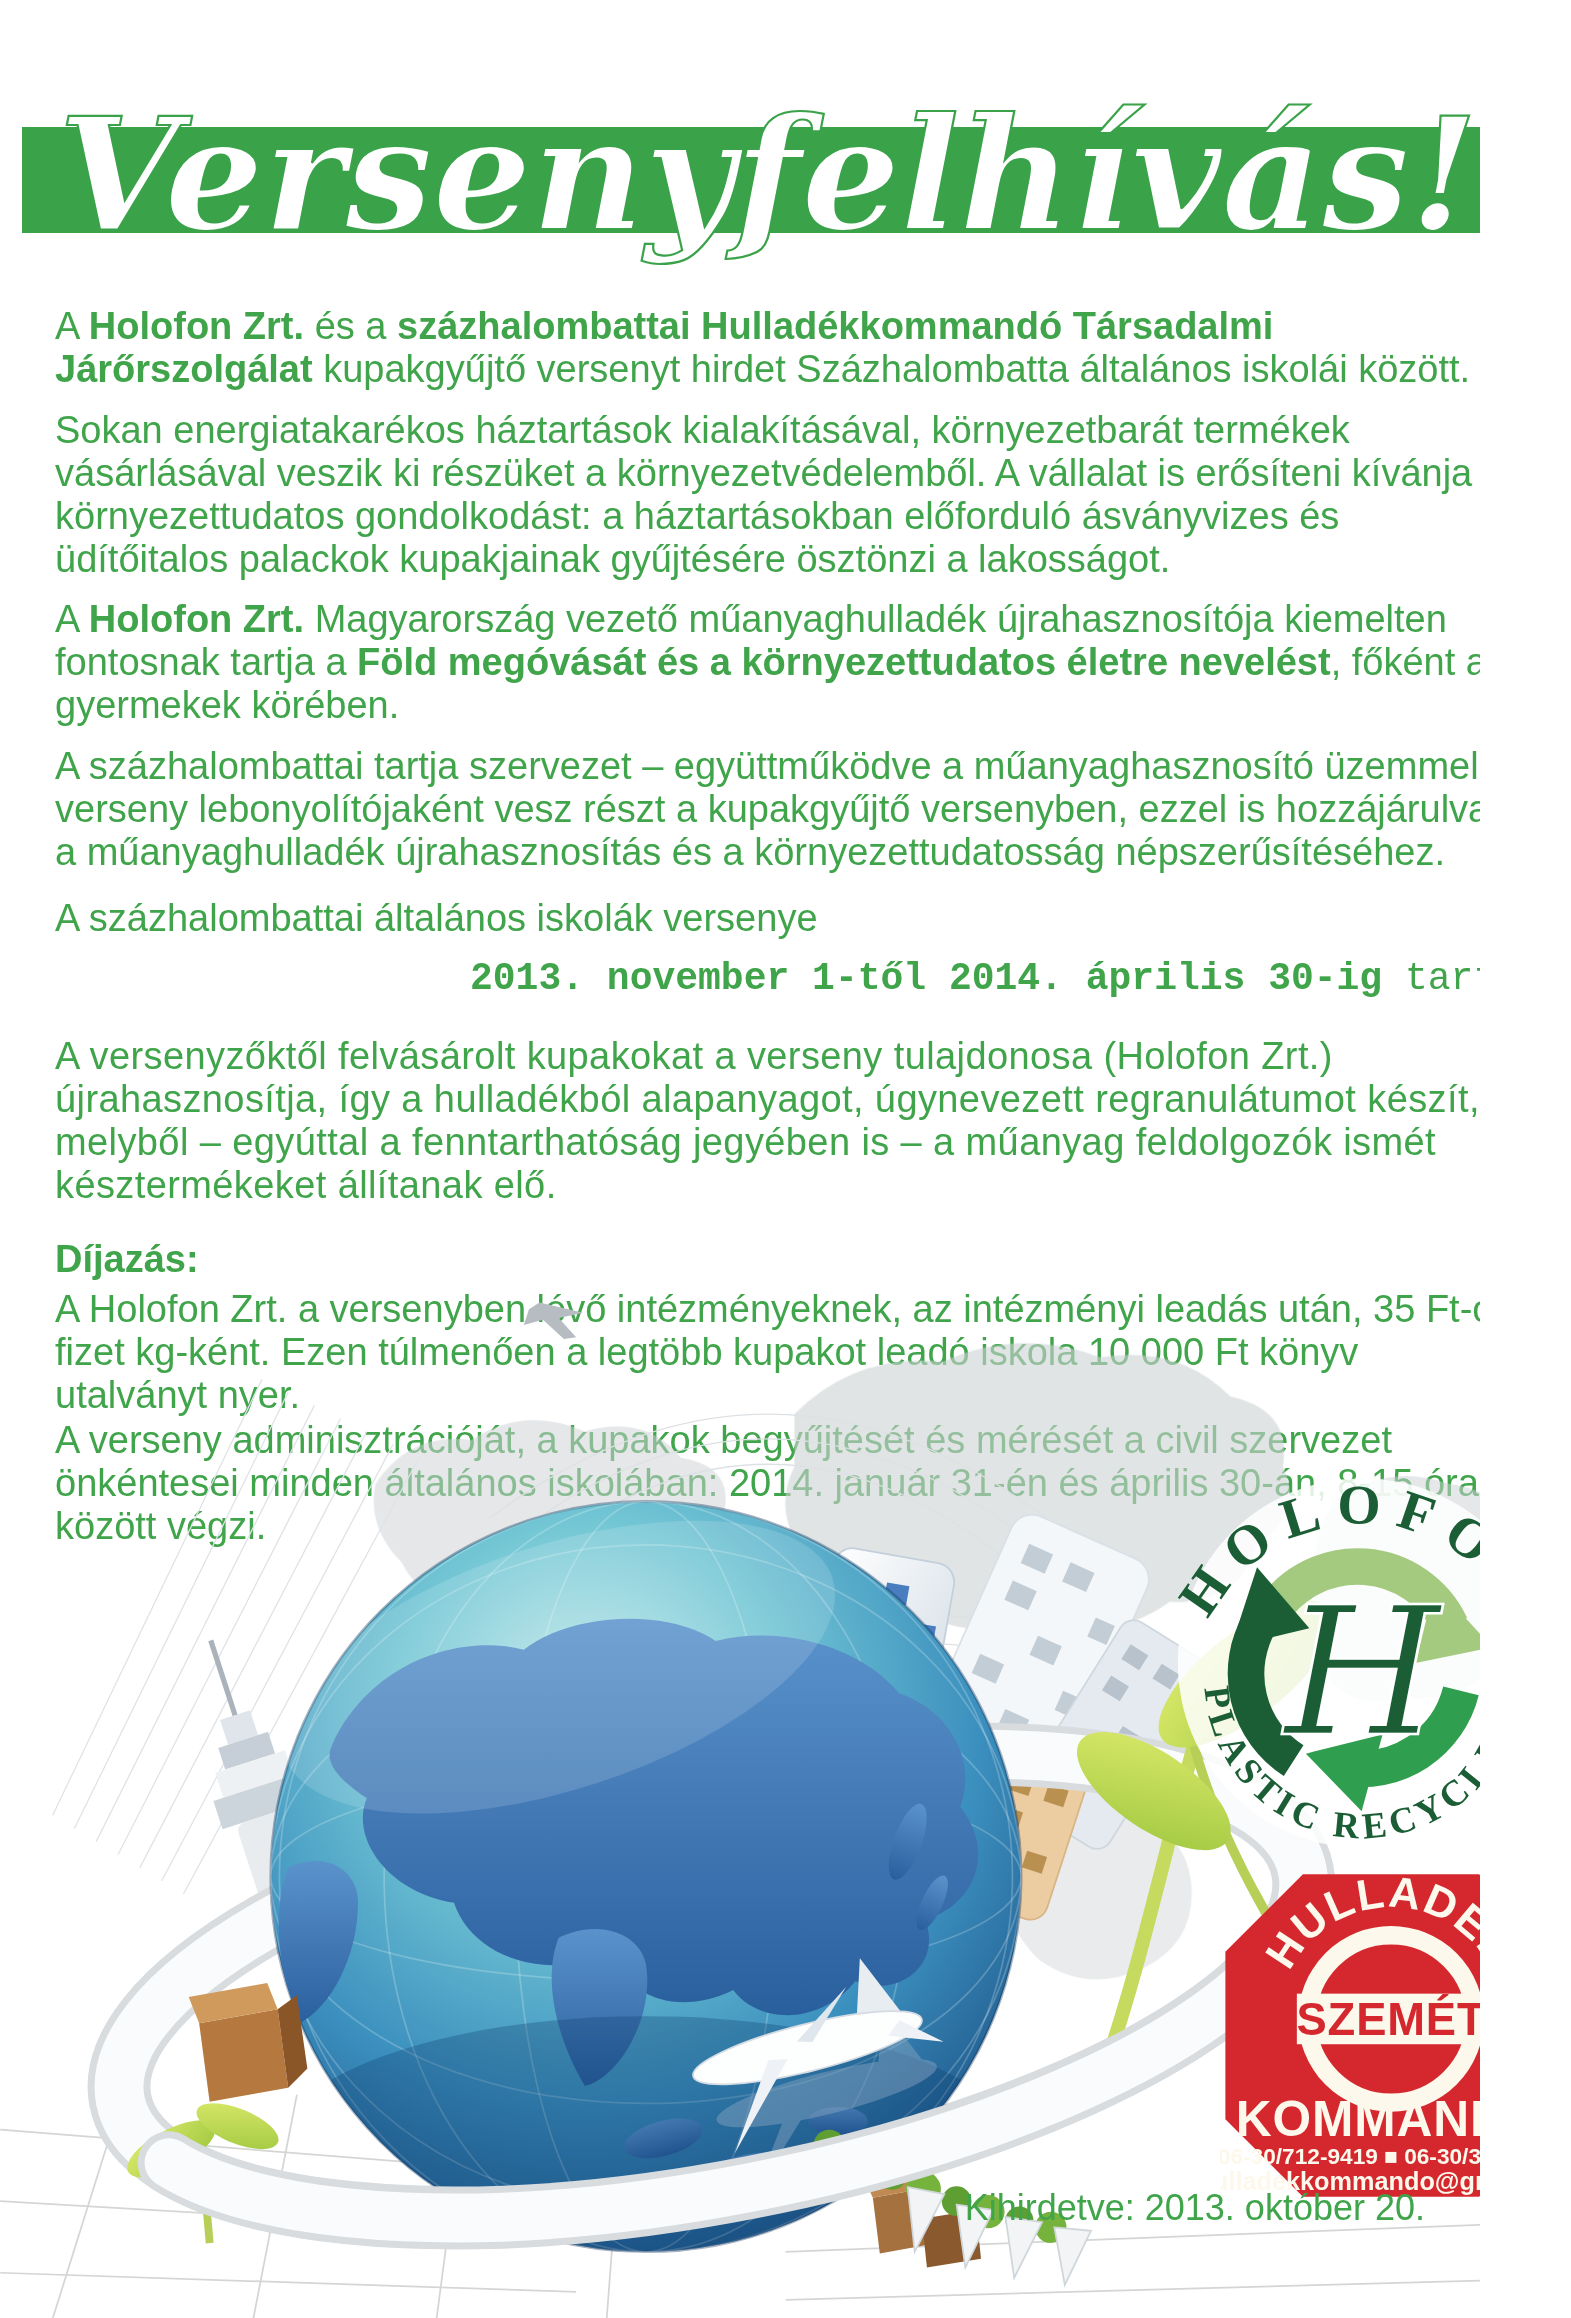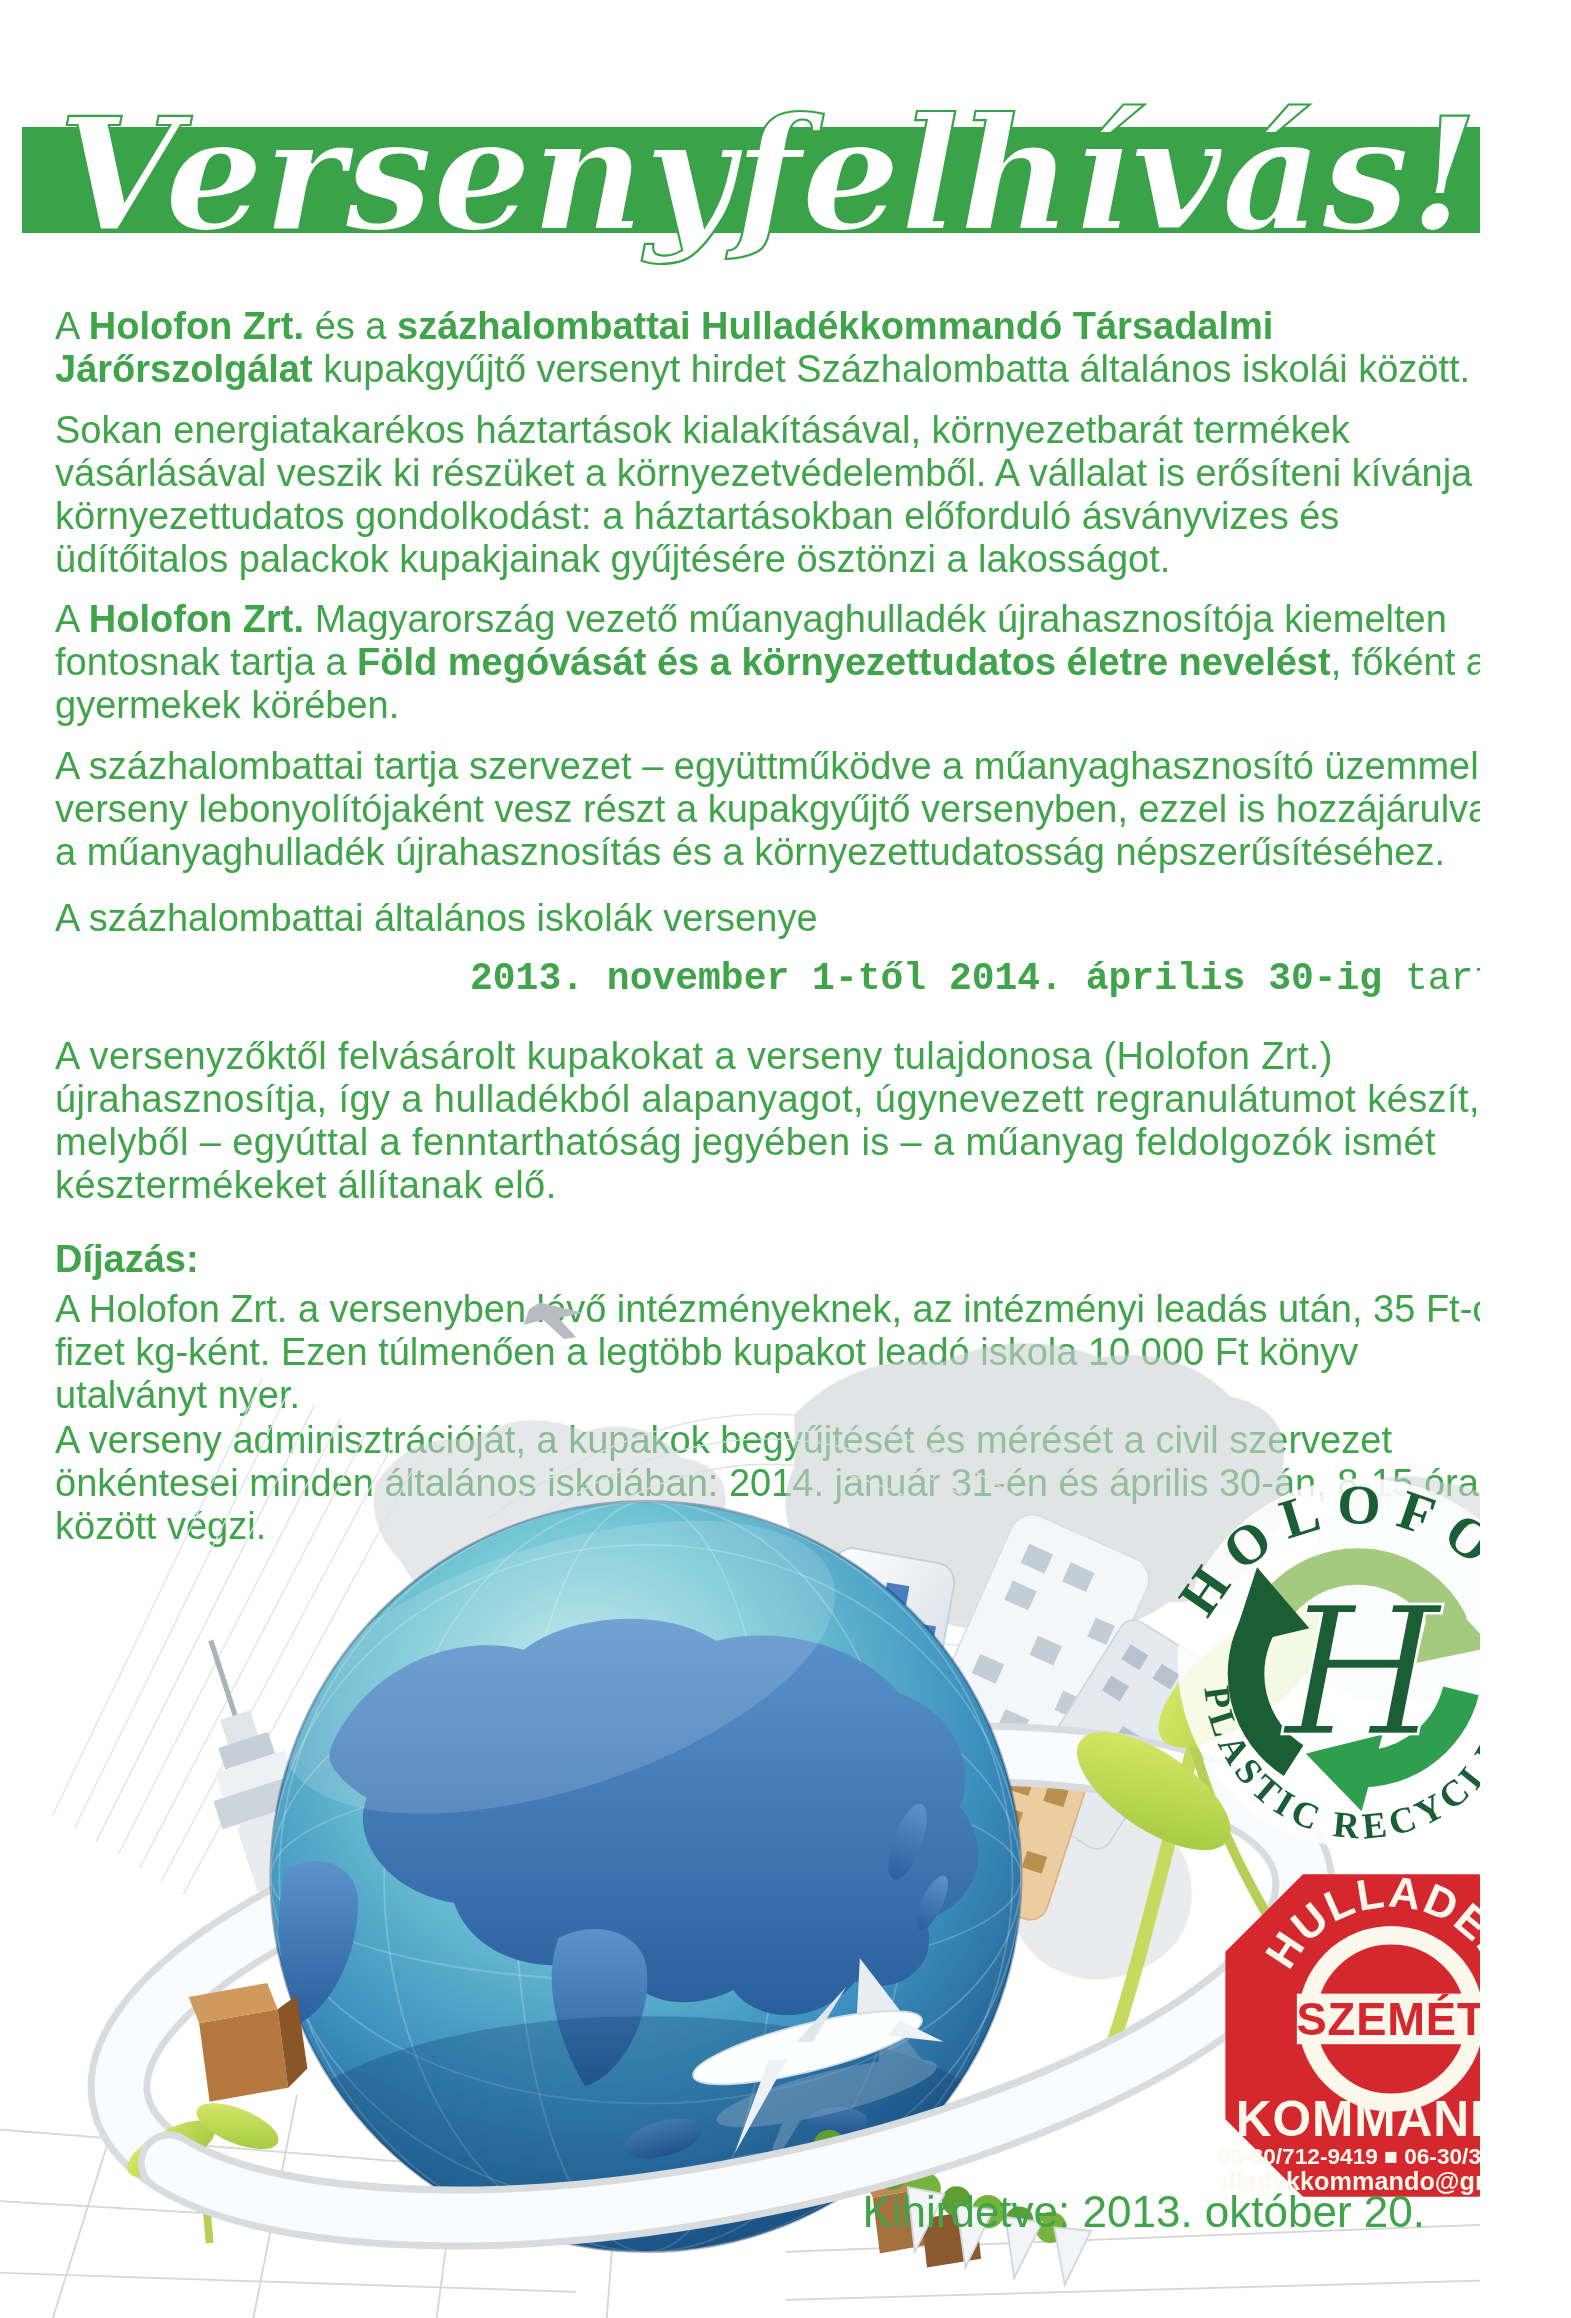--- a/index.html
+++ b/index.html
@@ -12,21 +12,21 @@
   .content b{font-weight:bold;}
   .schools{font-size:31px;margin-top:23px !important;}
   .dates{text-align:right;font-size:38px;line-height:45px;margin:12.2px 0 35px 0 !important;font-family:Liberation Mono, monospace;}
   .dates b{font-weight:bold;}
   .recycle{font-size:31px;line-height:50px;letter-spacing:0.4px;margin-bottom:31px !important;}
   .award-h{font-size:32px;font-weight:bold;margin-bottom:7px !important;}
   .award-p{font-size:31px;line-height:45px;margin-bottom:1.7px !important;}
   .illustration{position:absolute;left:0;top:1257px;width:1572px;height:1062px;}
   .holofon{position:absolute;left:1154px;top:1473px;width:417px;height:380px;}
   .kommando{position:absolute;left:1220px;top:1869px;width:342px;height:333px;}
-  .publish{position:absolute;right:55px;top:2187px;font-size:44px;color:#3fa44a;white-space:nowrap;}
+  .publish{position:absolute;right:55px;top:2187px;font-size:36px;color:#3fa44a;white-space:nowrap;}
 </style>
 </head>
 <body>
 
 <div class="page">
 
   <div class="greenbar"></div>
 
   <svg class="title-svg" viewBox="0 0 1801 400">
     <text x="880" y="262" text-anchor="middle" font-family="DejaVu Serif, serif" font-style="italic" font-weight="bold" font-size="178" fill="#ffffff" stroke="#3aa34a" stroke-width="2.5">Versenyfelhívás!</text>

